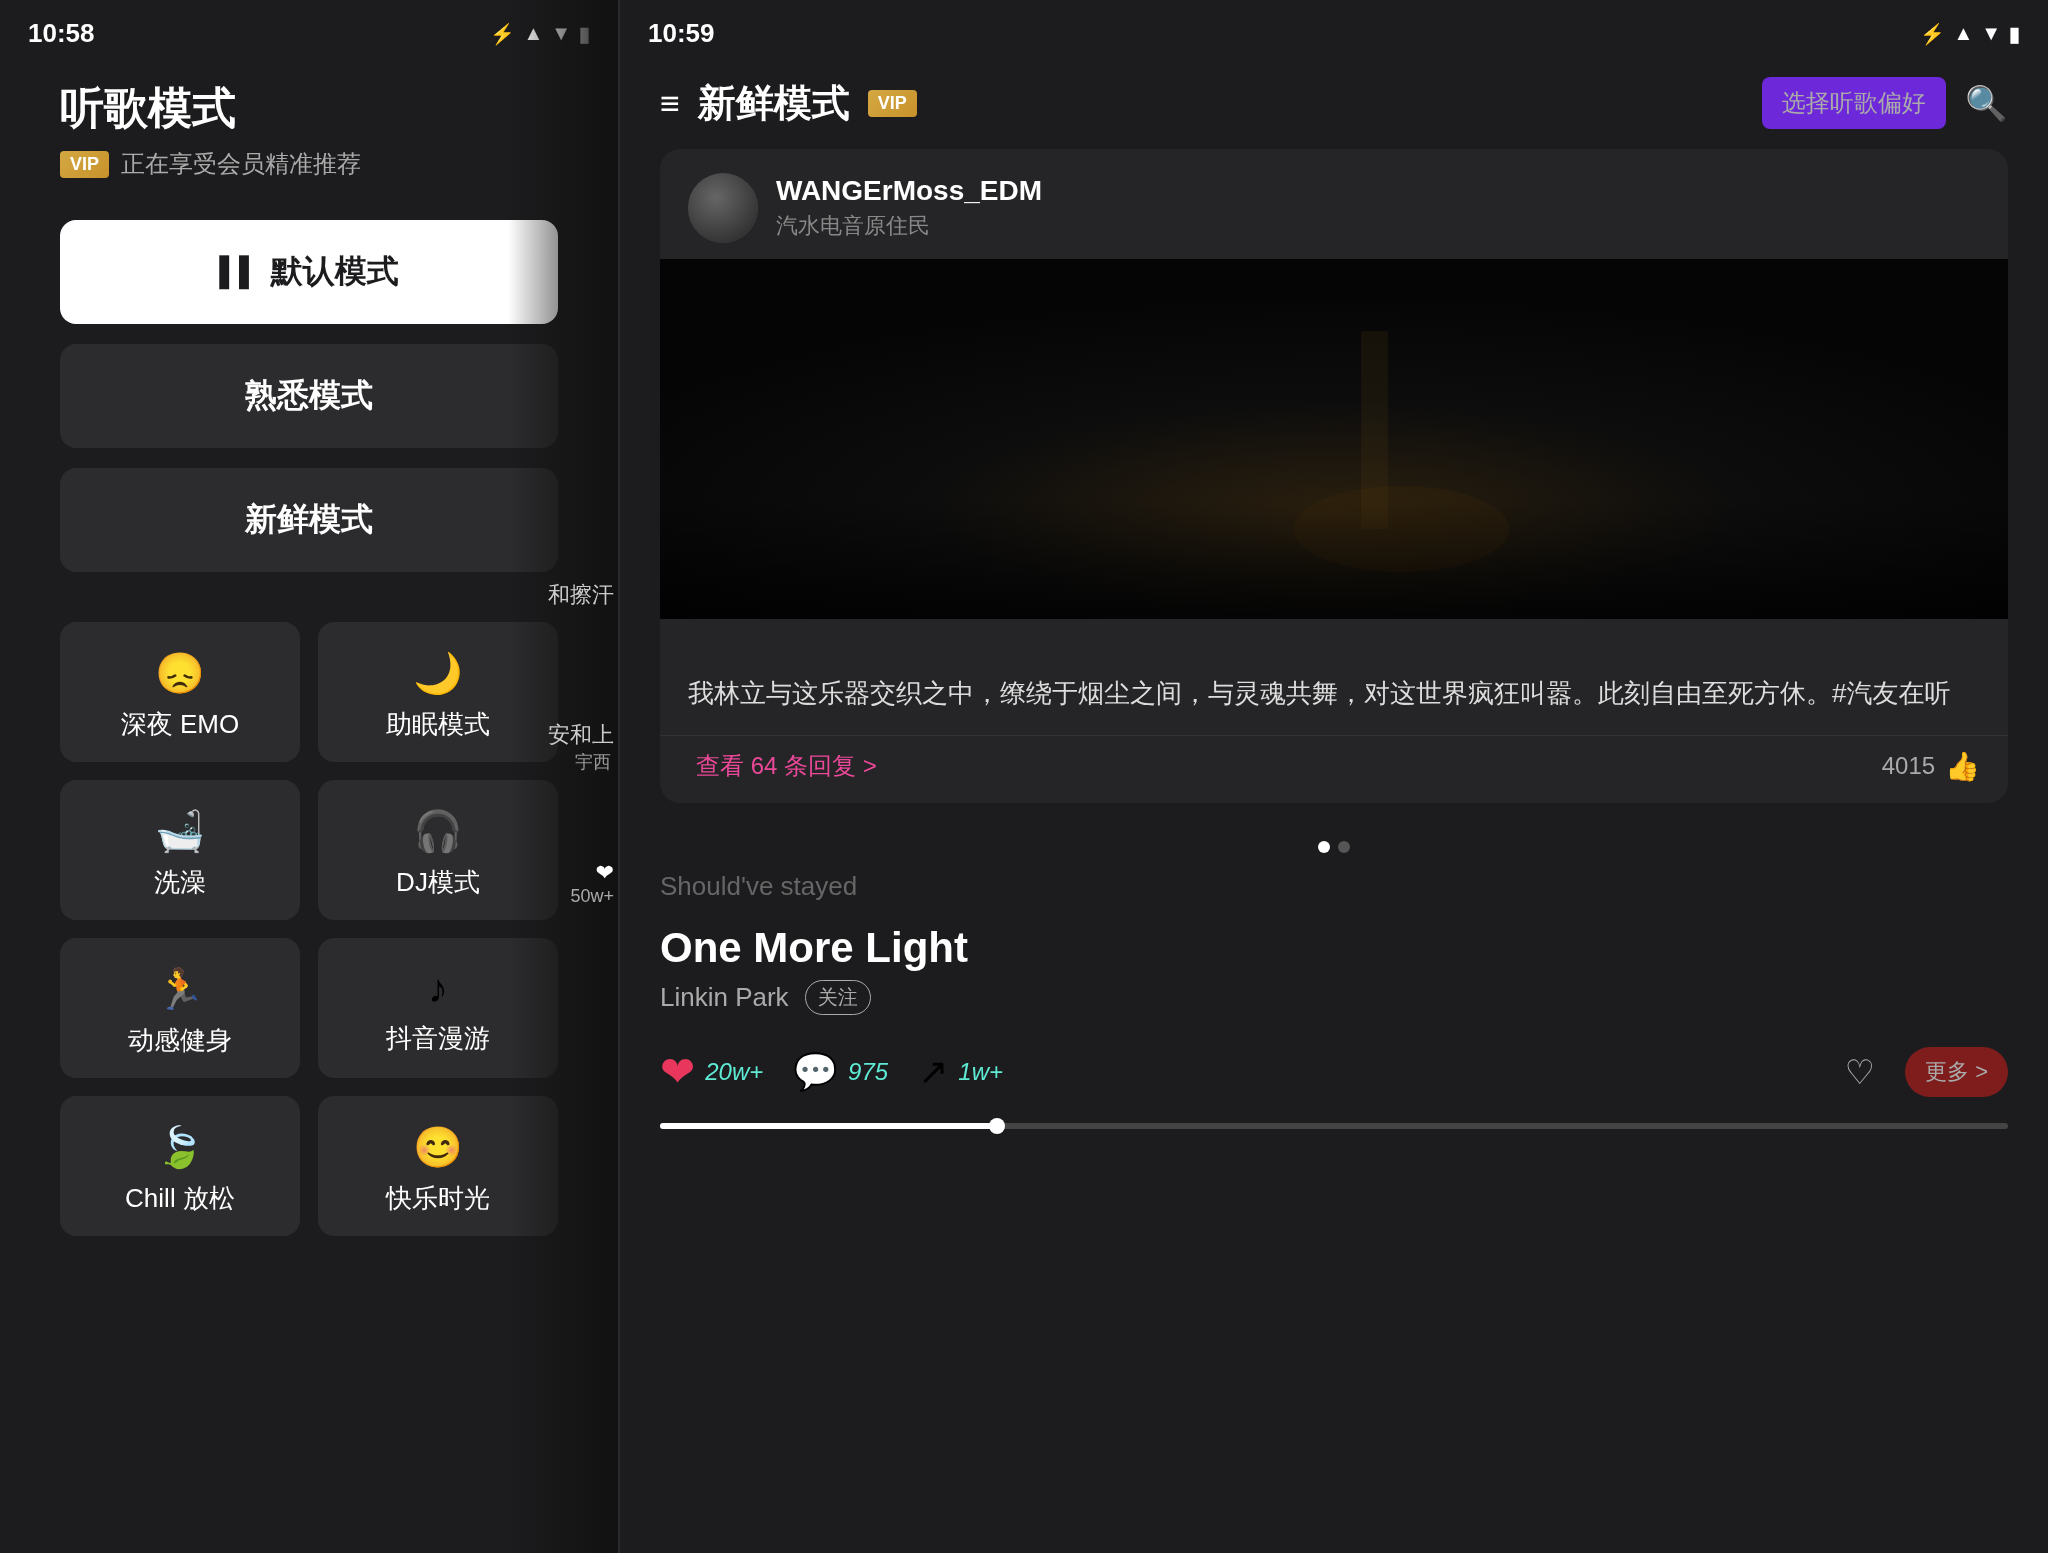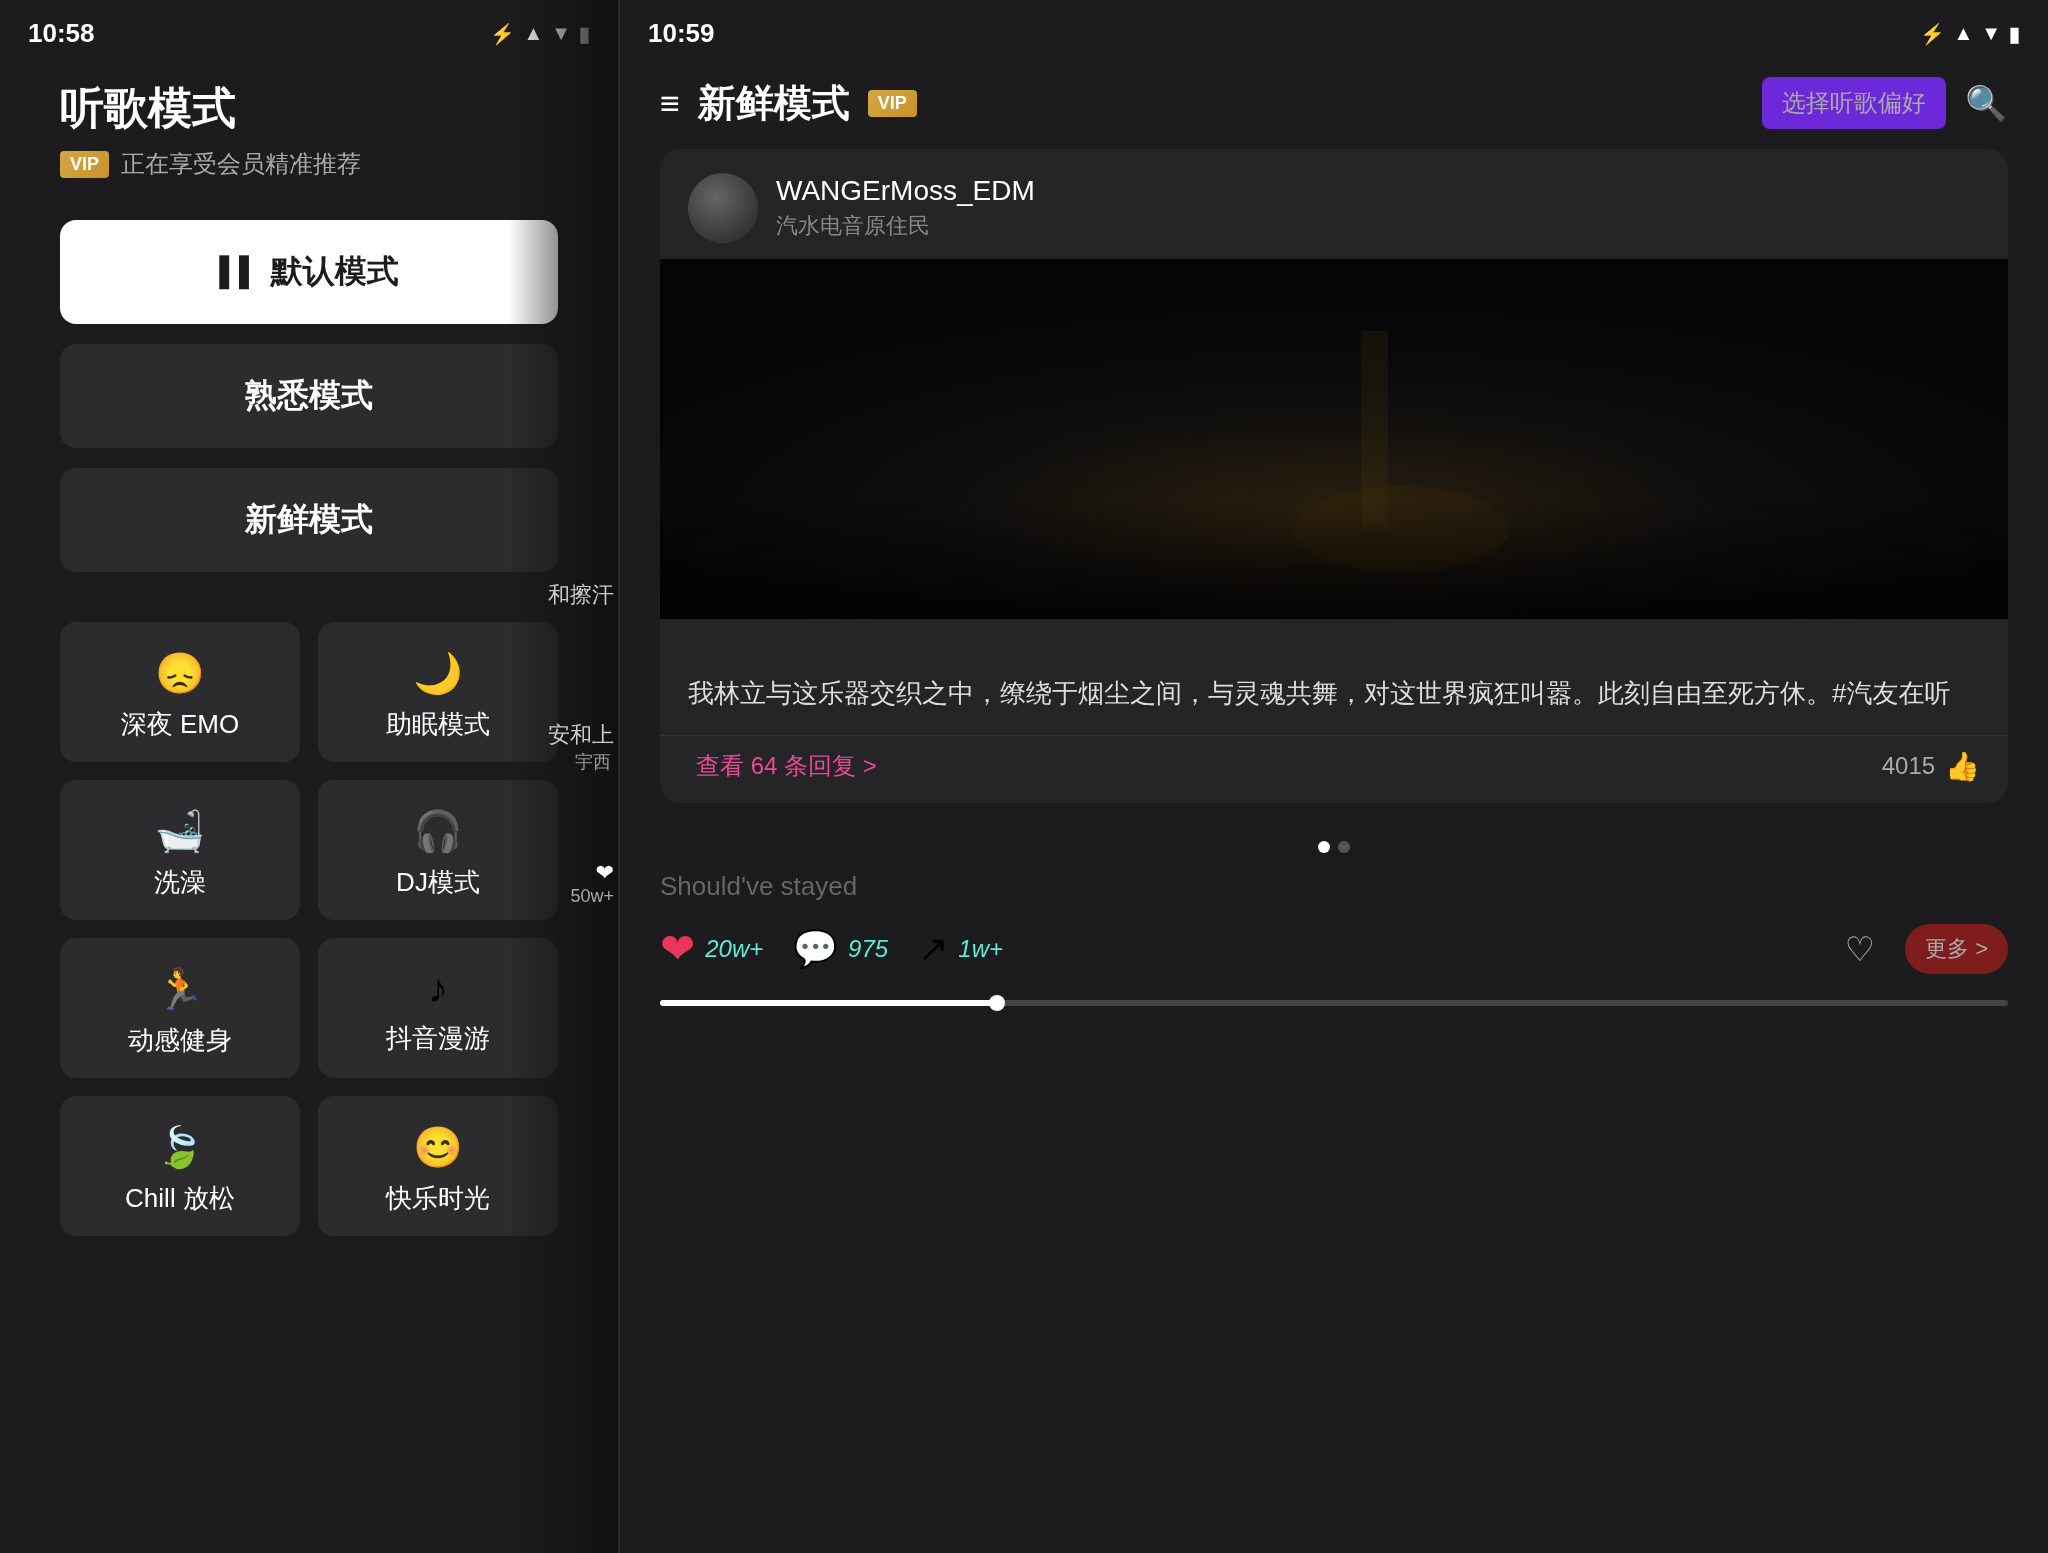--- a/index.html
+++ b/index.html
@@ -236,21 +236,21 @@
     }
     .post-avatar-img {
       width: 100%;
       height: 100%;
       background: radial-gradient(circle at 40% 35%, #666, #222);
       border-radius: 50%;
     }
     .post-user-info {}
     .post-username {
       font-size: 28px;
-      font-weight: 400;
+      font-weight: 700;
       color: #fff;
       margin-bottom: 4px;
     }
     .post-usertag {
       font-size: 22px;
       color: #888;
     }
 
     
     .post-image {
@@ -595,20 +595,27 @@
 
   </div>
 
   <div class="dots-indicator">
     <div class="dot active"></div>
     <div class="dot"></div>
   </div>
 
   <div class="subtitle-text">Should've stayed</div>
 
+  <div class="song-info">
+    <div class="song-title">One More Light</div>
+    <div class="song-artist-row">
+      <span class="song-artist">Linkin Park</span>
+      <span class="follow-badge">关注</span>
+    </div>
+  </div>
 
   <div class="interaction-row">
 
     <div class="interact-item">
       <span class="heart-icon">❤</span>
       <span class="interact-count">20w+</span>
     </div>
 
     <div class="interact-item">
       <span class="interact-icon">💬</span>

